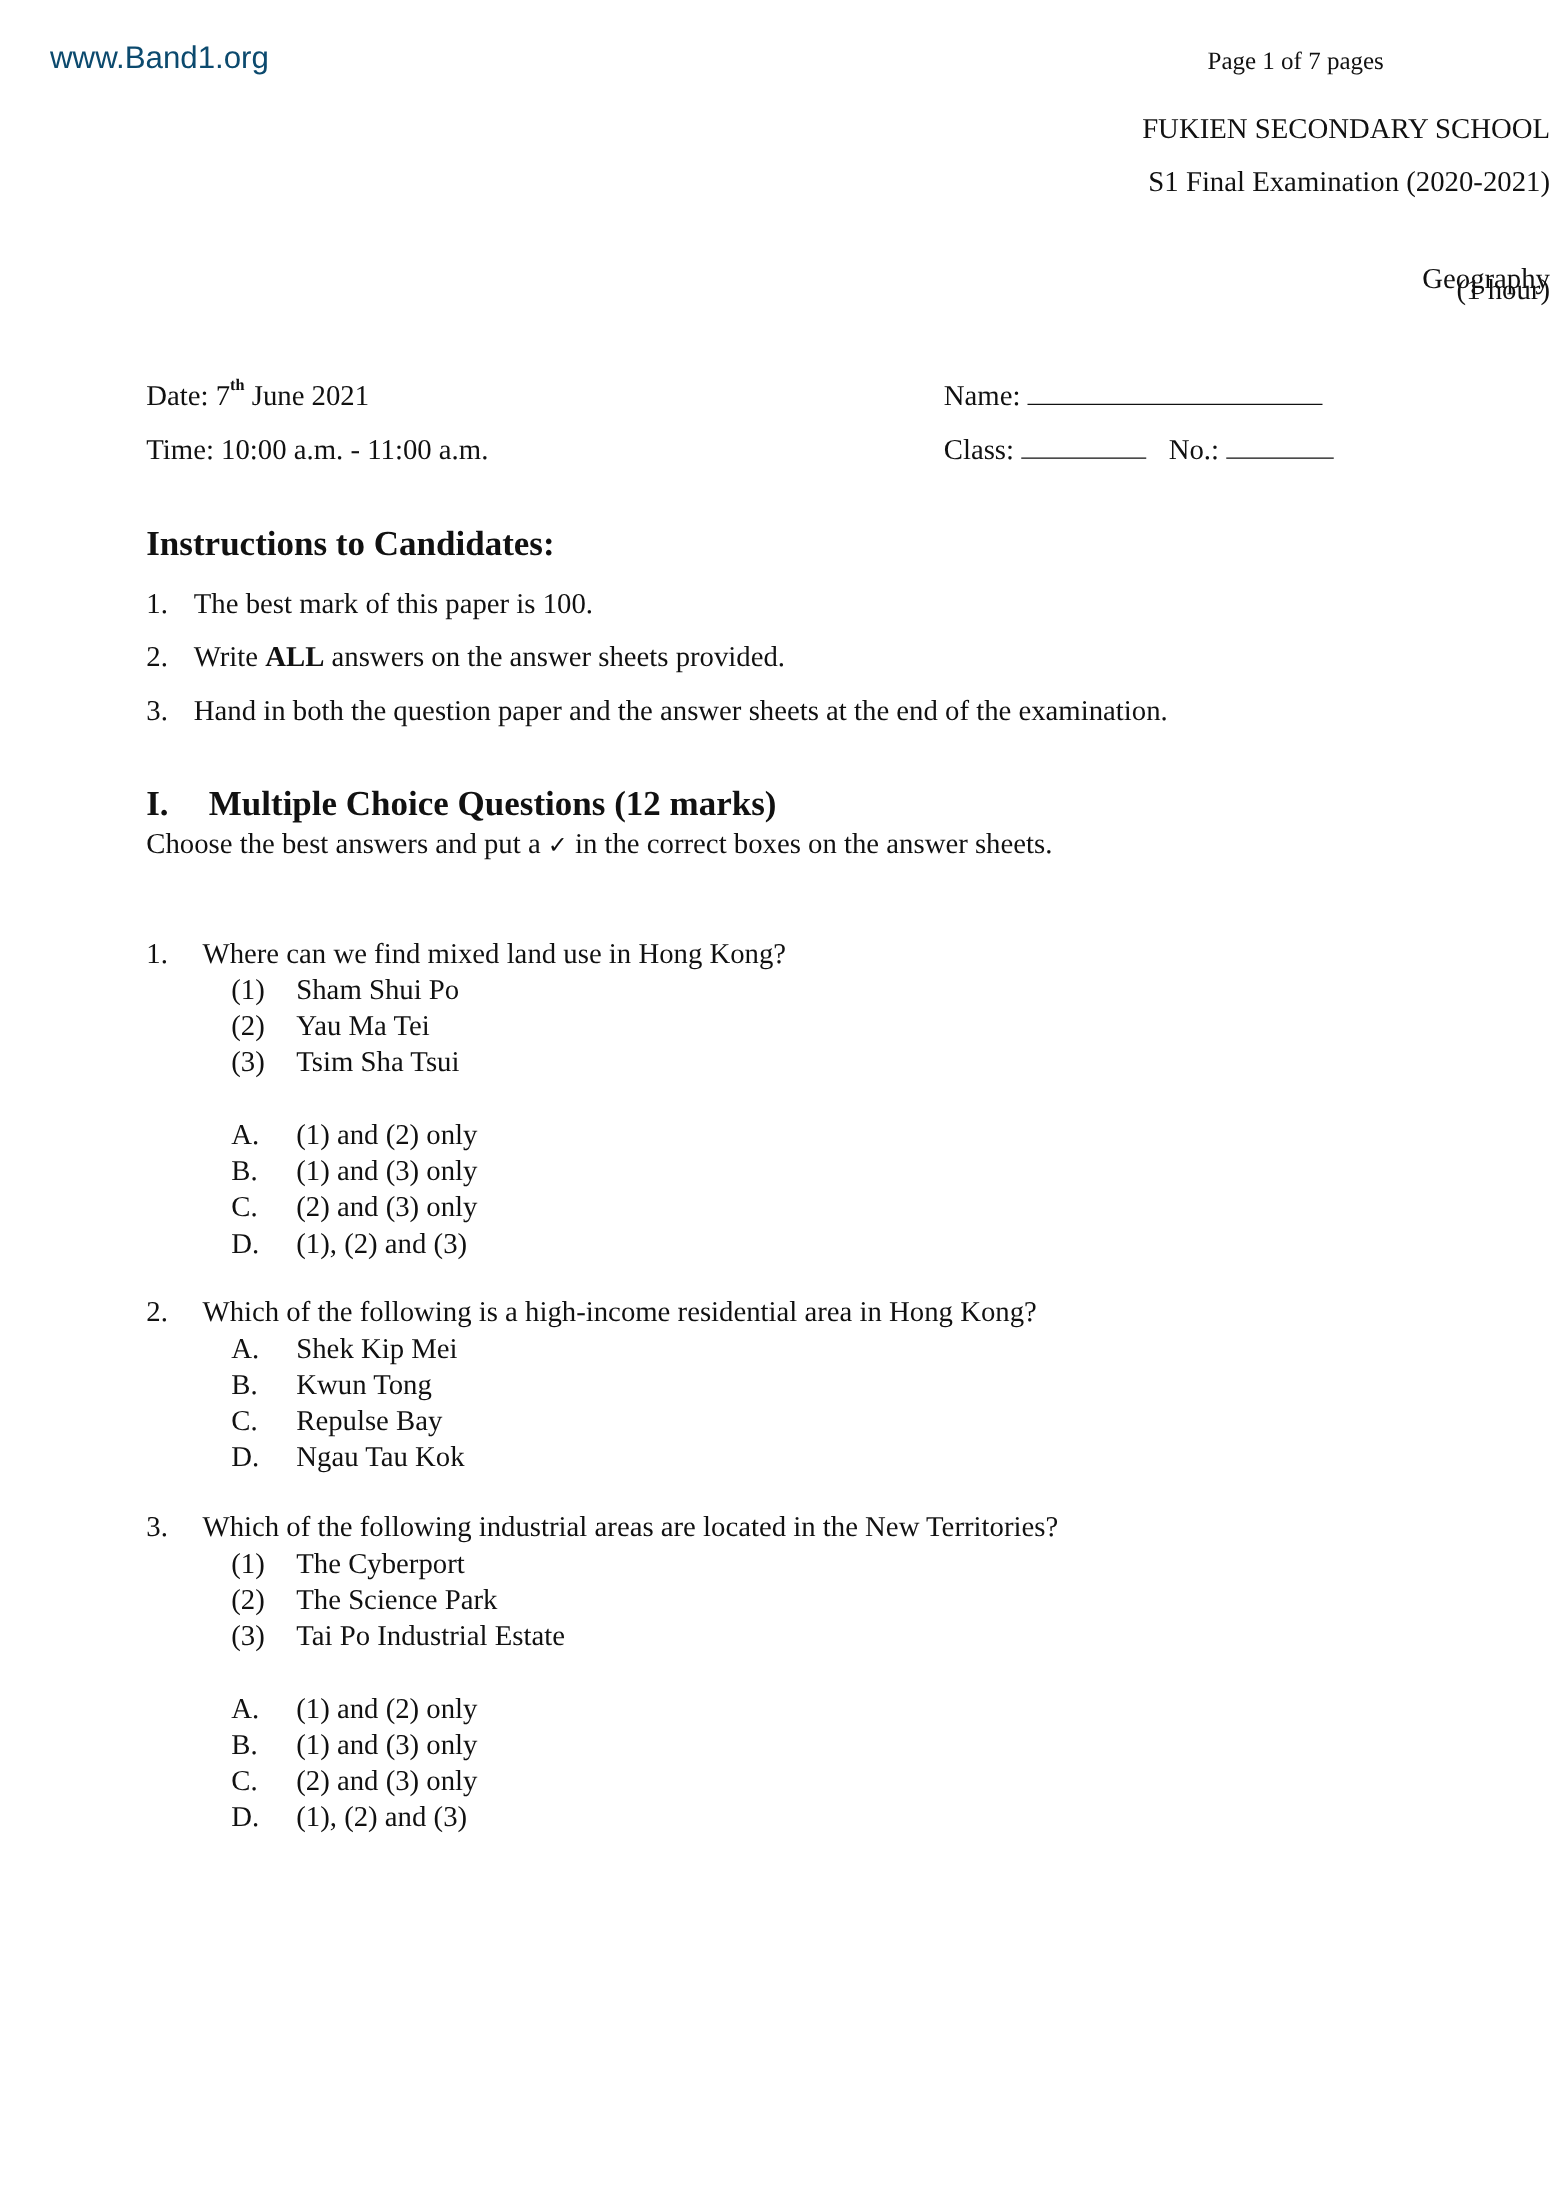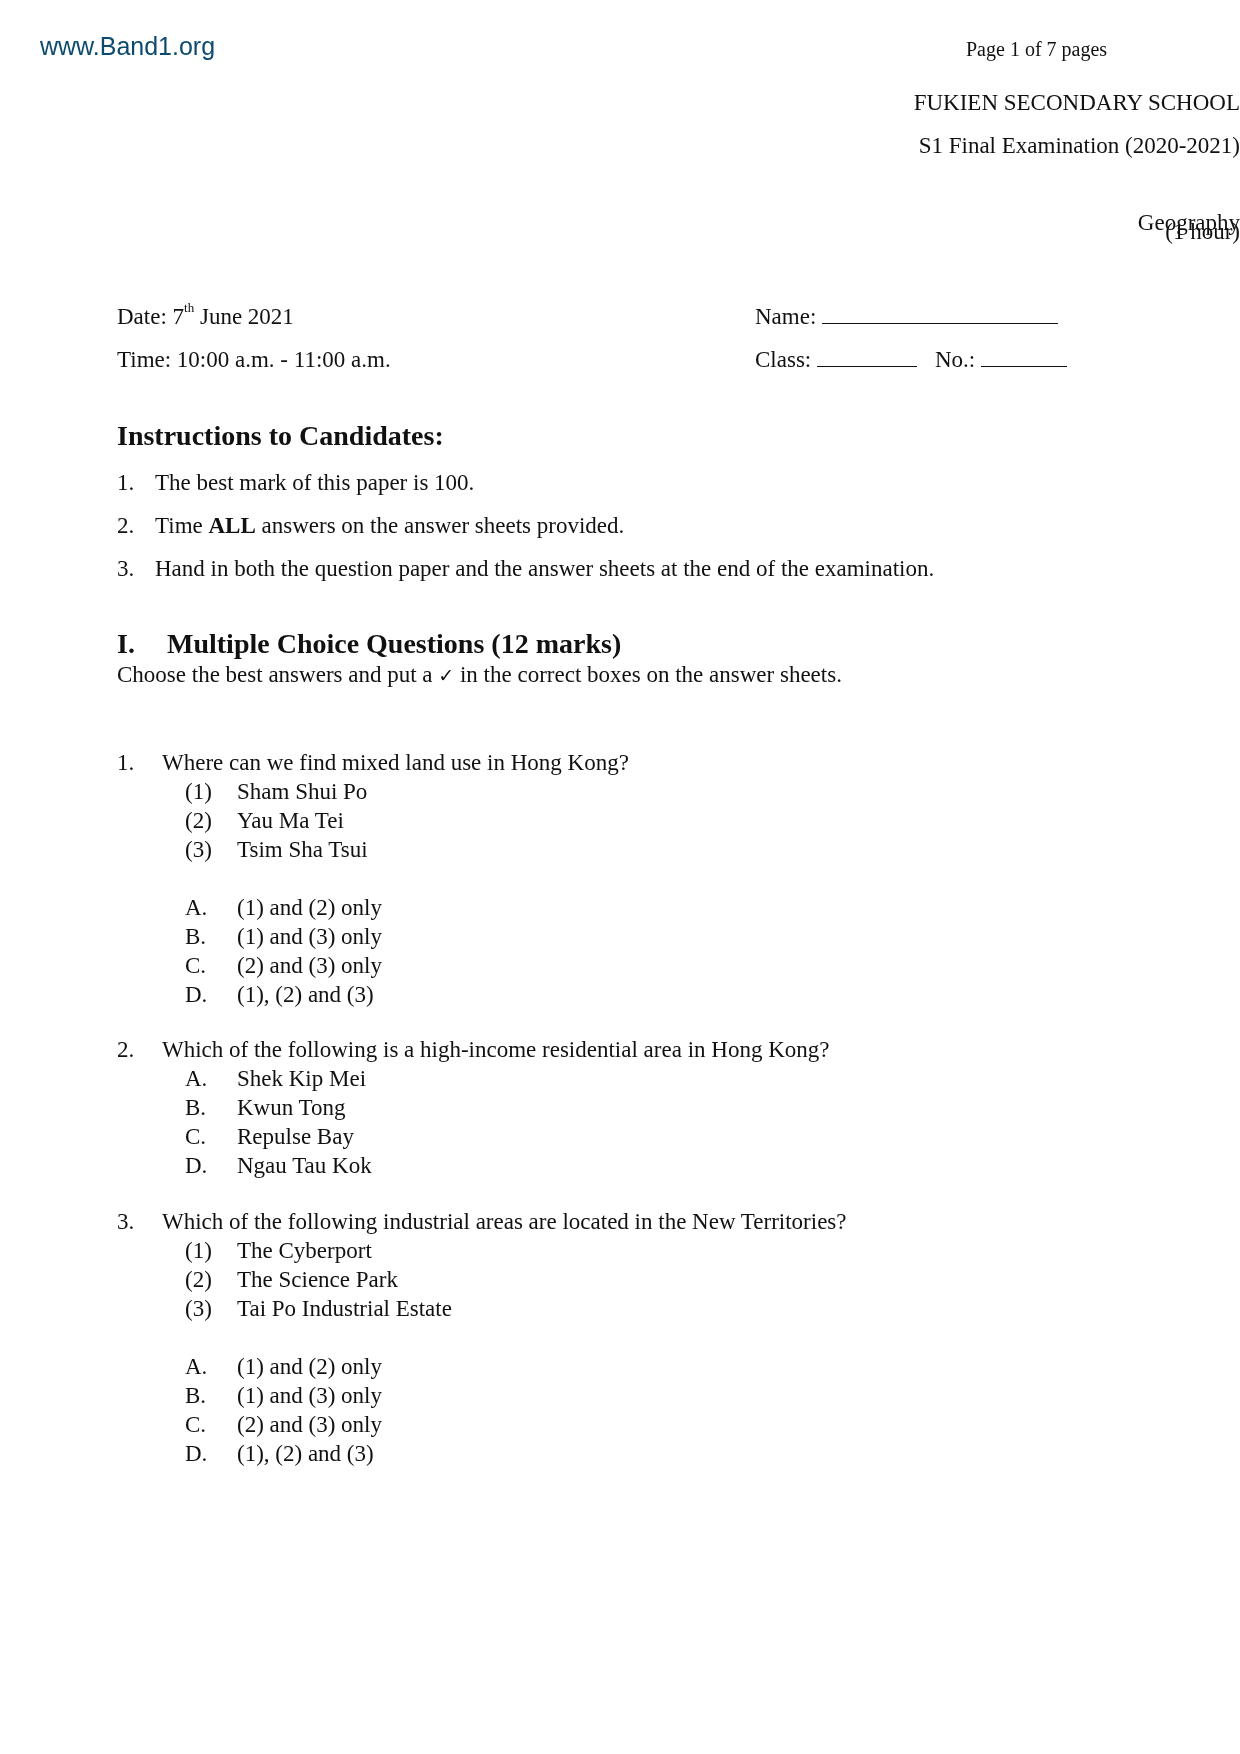--- a/index.html
+++ b/index.html
@@ -11,21 +11,21 @@
     .abs { position: absolute; white-space: nowrap; }
     .site {
       left: 40px; top: 32px; font-size: 25px;
       font-family: Liberation Sans, sans-serif;
       color: #0c4a6e;
     }
     .pageinfo { left: 966px; top: 38px; font-size: 20px; }
     .center { left: 0; width: 1240px; text-align: right; font-size: 23px; }
     .t { font-size: 23px; }
     .hdr-bold { font-weight: bold; font-size: 28px; }
-    sup { font-size: 13px; position: relative; top: -3px; vertical-align: super; line-height: 0; }
+    sup { font-size: 13px; position: relative; top: -3px; vertical-align: super; line-height: 0; font-weight: bold; }
     .blank {
       display: inline-block; border-bottom: 1.5px solid #111; height: 18px;
       vertical-align: baseline; margin-left: 6px;
     }
     .num { display: inline-block; width: 38px; }
     .qnum { display: inline-block; width: 45px; }
     .lbl { display: inline-block; width: 52px; }
     .line { height: 29px; line-height: 29px; font-size: 23px; white-space: nowrap; }
     .sub { padding-left: 68px; }
     .gap { height: 29px; }
@@ -54,21 +54,21 @@
 <div class="abs t" style="left:755px; top:347px;">
   <span>Class:</span><span class="blank" style="width:100px;"></span>
   <span style="margin-left:12px;">No.:</span><span class="blank" style="width:86px;"></span>
 </div>
 
 <div class="abs hdr-bold" style="left:117px; top:420px;">Instructions to Candidates:</div>
 <div class="abs t" style="left:117px; top:470px;">
   <span class="num">1.</span><span>The best mark of this paper is 100.</span>
 </div>
 <div class="abs t" style="left:117px; top:513px;">
-  <span class="num">2.</span><span>Time </span><b>ALL</b><span> answers on the answer sheets provided.</span>
+  <span class="num">2.</span><span>Write </span><b>ALL</b><span> answers on the answer sheets provided.</span>
 </div>
 <div class="abs t" style="left:117px; top:556px;">
   <span class="num">3.</span><span>Hand in both the question paper and the answer sheets at the end of the examination.</span>
 </div>
 
 <div class="abs hdr-bold" style="left:117px; top:628px;">
   <span style="display:inline-block; width:50px;">I.</span><span>Multiple Choice Questions (12 marks)</span>
 </div>
 <div class="abs t" style="left:117px; top:662px;">
   <span>Choose the best answers and put a </span><span class="check">✓</span><span> in the correct boxes on the answer sheets.</span>

